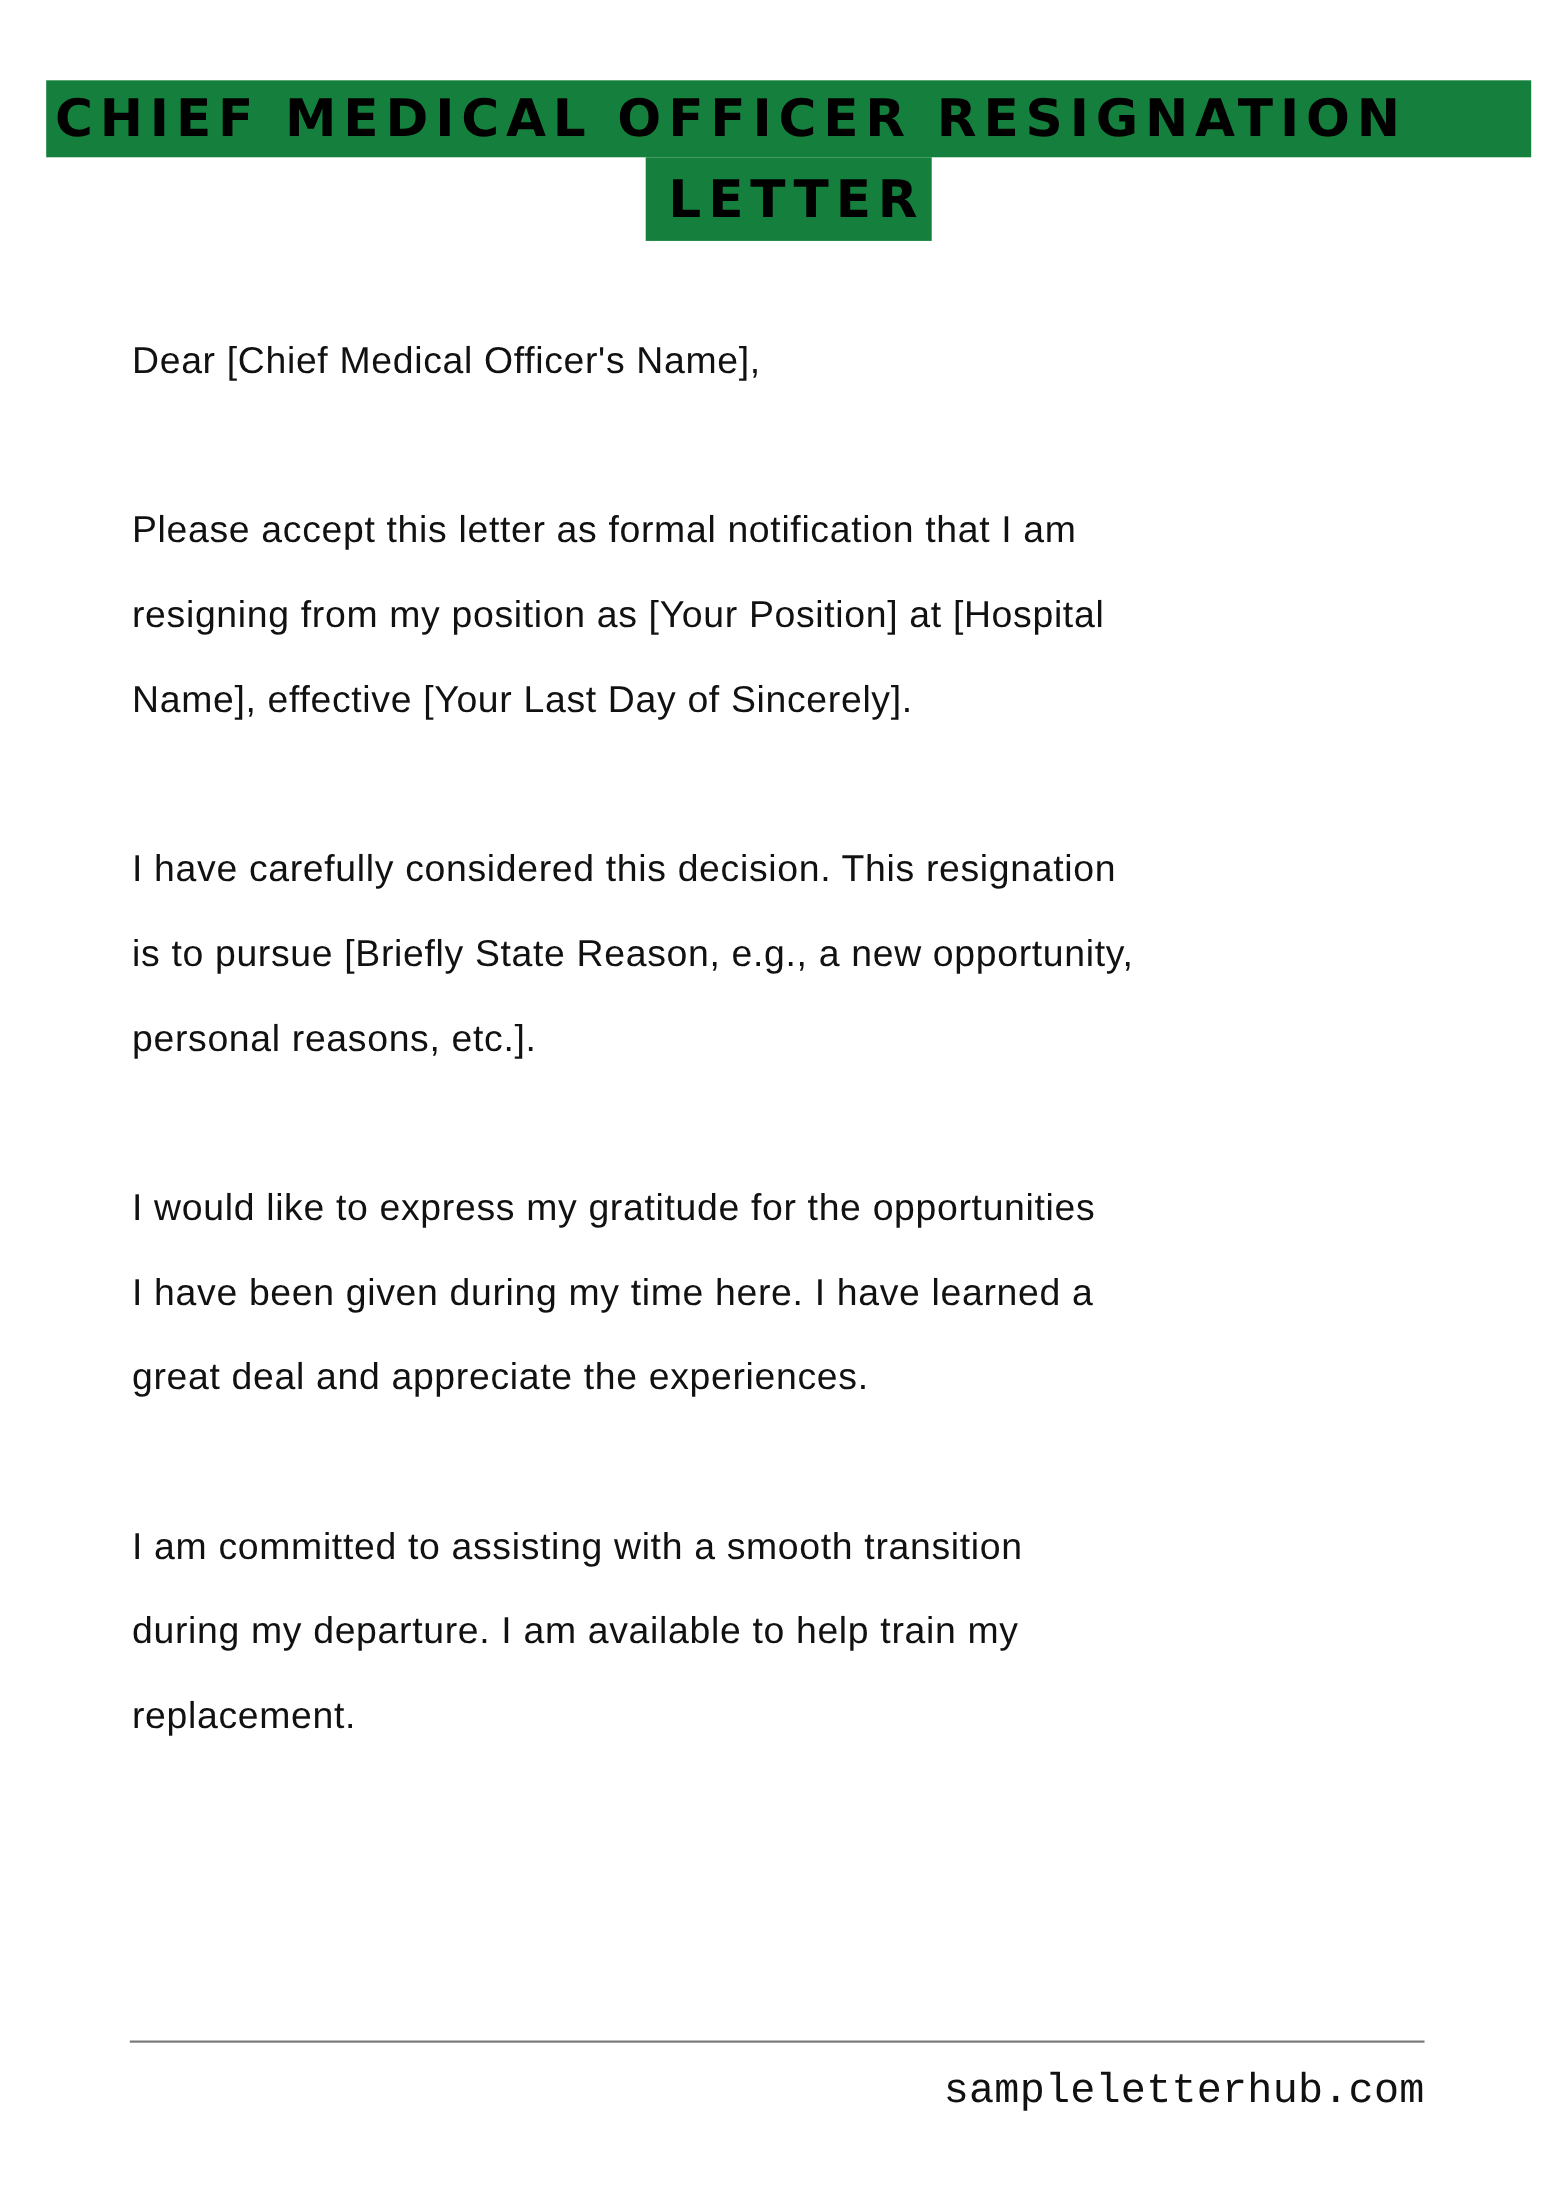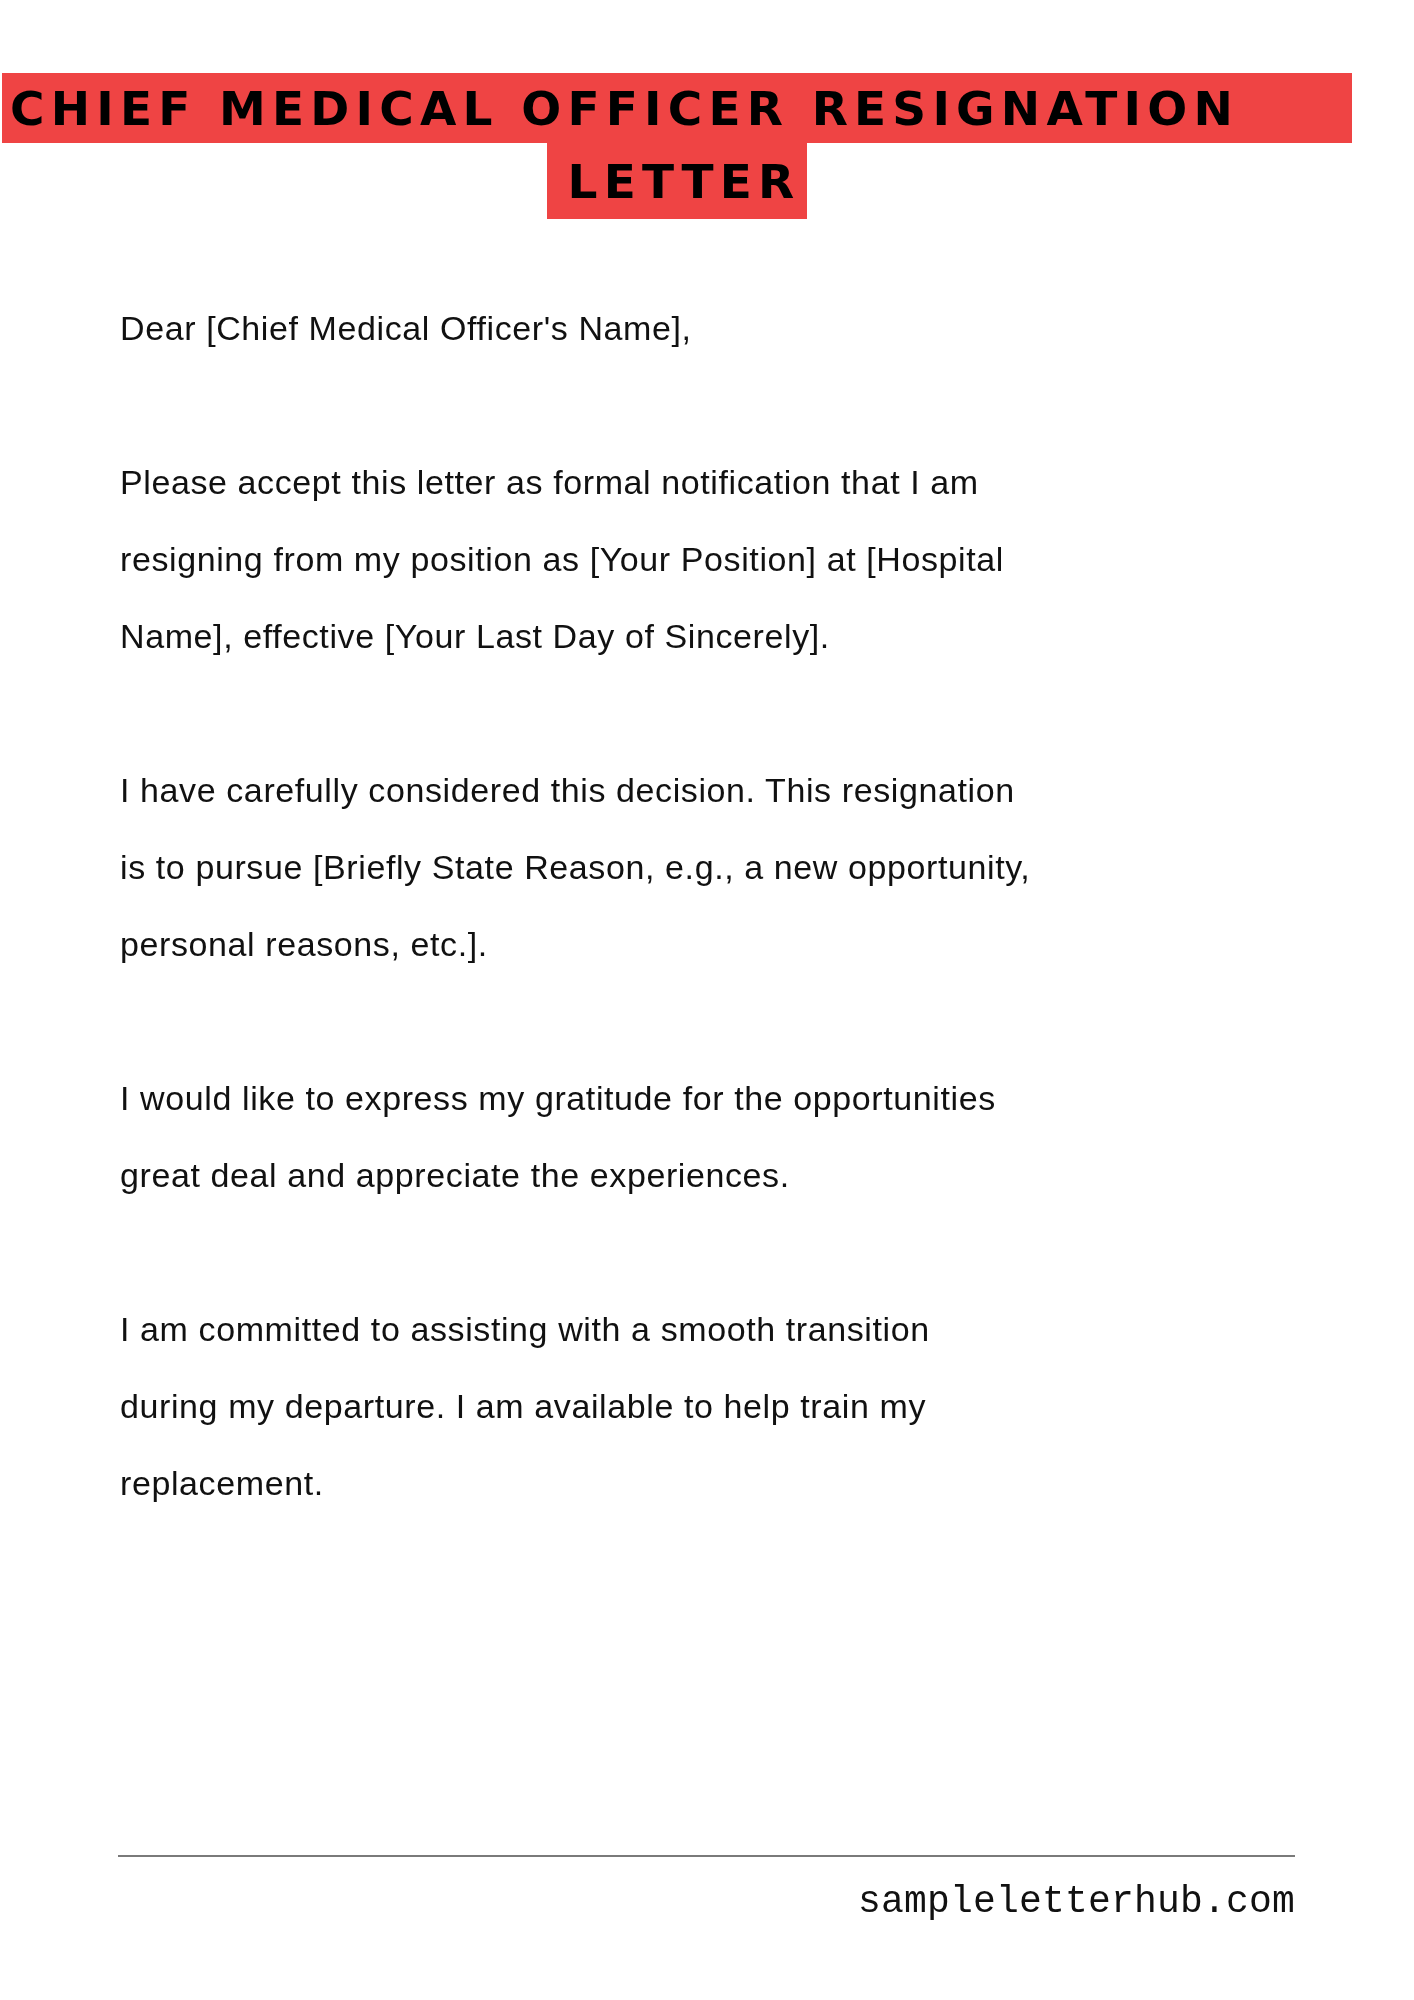--- a/index.html
+++ b/index.html
@@ -10,29 +10,30 @@
     body {
       width: 1414px;
       height: 2000px;
       position: relative;
       overflow: hidden;
       font-family: "Liberation Sans", "DejaVu Sans", sans-serif;
       color: #111111;
     }
     .title-band {
       position: absolute;
-      background: #ef4444;
+      background: #15803d;
       color: #000000;
       font-family: "DejaVu Sans", "Liberation Sans", sans-serif;
       font-weight: bold;
       font-size: 47px;
       letter-spacing: 6.2px;
       white-space: nowrap;
       box-sizing: border-box;
       line-height: 1;
+      margin-left: 40px;
     }
     .title-band .txt {
       position: absolute;
       top: 0;
       bottom: 0;
       display: flex;
       align-items: center;
     }
     #title-line-1 {
       left: 2px;
@@ -121,20 +122,21 @@
     </div>
 
     <div class="para">
       <span class="line">I have carefully considered this decision. This resignation</span>
       <span class="line">is to pursue [Briefly State Reason, e.g., a new opportunity,</span>
       <span class="line">personal reasons, etc.].</span>
     </div>
 
     <div class="para">
       <span class="line">I would like to express my gratitude for the opportunities</span>
+      <span class="line">I have been given during my time here. I have learned a</span>
       <span class="line">great deal and appreciate the experiences.</span>
     </div>
 
     <div class="para">
       <span class="line">I am committed to assisting with a smooth transition</span>
       <span class="line">during my departure. I am available to help train my</span>
       <span class="line">replacement.</span>
     </div>
 
   </div>

